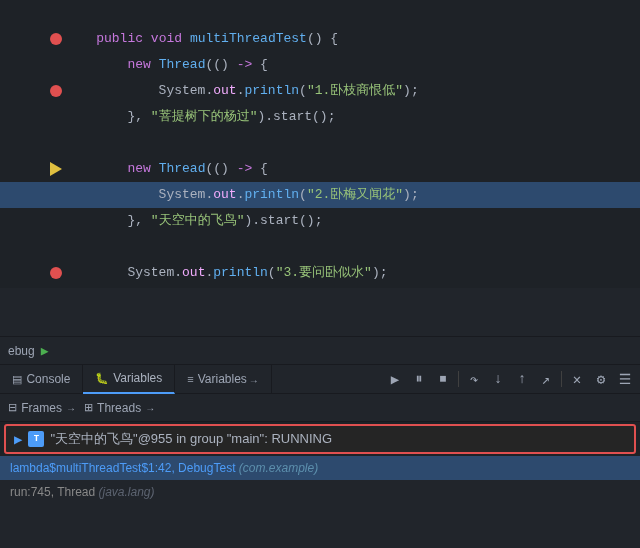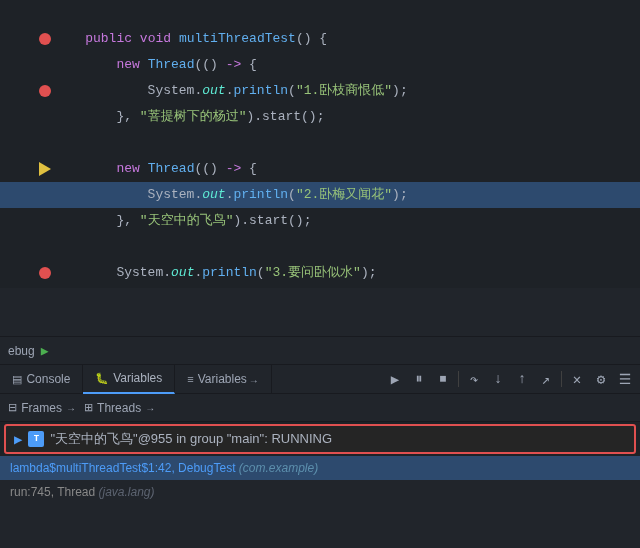--- a/index.html
+++ b/index.html
@@ -16,21 +16,21 @@
       background: #1e2227;
       height: 290px;
       position: relative;
       overflow: hidden;
     }
 
     .code-line {
       display: flex;
       align-items: center;
       height: 26px;
-      padding-left: 0;
+      padding-left: 11px;
       font-size: 13px;
       line-height: 26px;
     }
 
     .code-line.highlighted {
       background: #2d4a6e;
     }
 
     .line-gutter {
       width: 36px;
@@ -70,21 +70,21 @@
 
     .code-content {
       flex: 1;
       white-space: pre;
       color: #abb2bf;
     }
 
     .kw { color: #c678dd; }
     .fn { color: #61afef; }
     .str { color: #98c379; }
-    .out-kw { color: #5eead4; font-style: italic; }
+    .out-kw { color: #f0abfc; }
     .arrow { color: #c678dd; }
 
     
     .debug-header {
       background: #21252b;
       height: 28px;
       display: flex;
       align-items: center;
       padding: 0 8px;
       border-top: 1px solid #181a1f;

